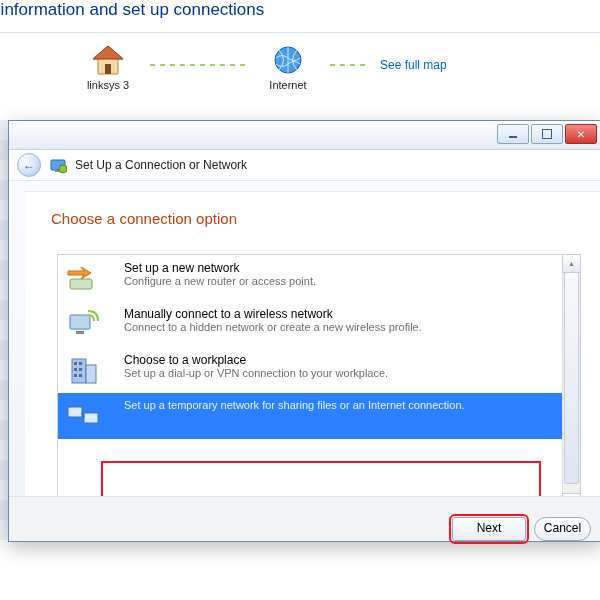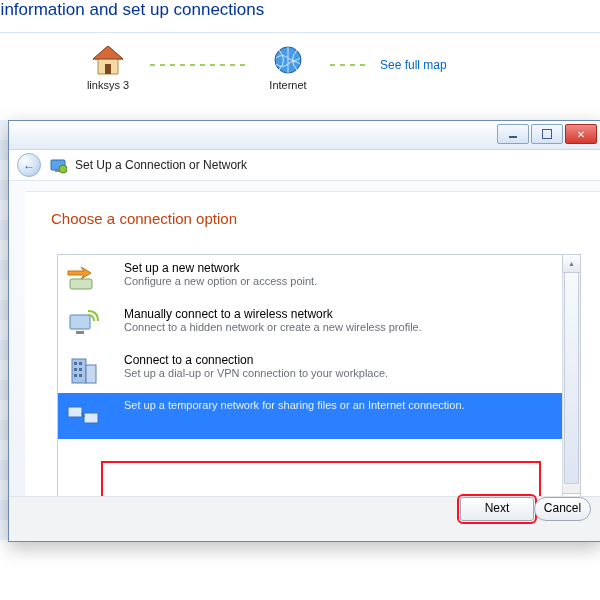--- a/index.html
+++ b/index.html
@@ -36,21 +36,21 @@
   .scrollbtn.bot{position:absolute;bottom:0;left:0;right:0}
   .scrollthumb{position:absolute;left:1px;right:1px;top:17px;height:210px;background:linear-gradient(#f7f9fc,#dde5f1);border:1px solid #c4cdd9;border-radius:2px}
   .opt{display:flex;align-items:flex-start;gap:24px;padding:6px 8px}
   .opt.selected{background:#2b80ff;color:#fff}
   .opt .ic{width:34px;height:34px;flex:none}
   .opt .t1{font-size:12px;font-weight:400}
   .opt .t2{font-size:11px;color:#6a6f78}
   .opt.selected .t2{color:#e6f0ff}
   .sel-outline{position:absolute;border:2px solid #ff1020;pointer-events:none}
 
-  .btnrow{position:absolute;left:0;right:0;bottom:0;height:44px;background:#f2f3f5;border-top:1px solid #dfe3ea;display:flex;justify-content:flex-end;align-items:flex-start;padding-right:10px;gap:0}
+  .btnrow{position:absolute;left:0;right:0;bottom:0;height:44px;background:#f2f3f5;border-top:1px solid #dfe3ea;display:flex;justify-content:flex-end;align-items:flex-end;padding-right:10px;gap:8px}
   .btn{min-width:72px;height:22px;line-height:20px;text-align:center;background:linear-gradient(#fefefe,#e9edf3);border:1px solid #9ea9b8;border-radius:3px;font-size:12px}
   .btn.cancel{border-radius:12px}
   .red-outline{outline:2px solid #ff1020;outline-offset:1px}
 
   
   .leftedge{position:absolute;left:0;top:120px;width:8px;height:420px;background:repeating-linear-gradient(180deg,#eef3fb 0 20px,#e3eaf6 20px 40px);border-right:1px solid #cdd9ea}
 </style>
 </head>
 <body>
 
@@ -103,21 +103,21 @@
     <div class="option-frame">
       <div class="option-list">
 
         <div class="opt">
           <svg class="ic" viewBox="0 0 34 34">
               <rect x="4" y="18" width="22" height="10" rx="2" fill="#cfe3c1" stroke="#7aa95c"></rect>
               <path d="M2 10h16l-3-4 10 6-10 6 3-4H2z" fill="#f39c2b" stroke="#c4711a"></path>
             </svg>
           <div>
               <div class="t1">Set up a new network</div>
-              <div class="t2">Configure a new option or access point.</div>
+              <div class="t2">Configure a new router or access point.</div>
             </div>
         </div>
 
         <div class="opt">
           <svg class="ic" viewBox="0 0 34 34">
               <rect x="4" y="8" width="20" height="14" rx="1" fill="#bcd5ef" stroke="#5a86b9"></rect>
               <rect x="10" y="24" width="8" height="3" fill="#888"></rect>
               <path d="M22 8q6 0 6 6" stroke="#8cc63f" fill="none" stroke-width="2"></path>
               <path d="M22 4q10 0 10 10" stroke="#8cc63f" fill="none" stroke-width="2"></path>
             </svg>
@@ -134,21 +134,21 @@
               <g fill="#4a6fa0">
                 <rect x="8" y="9" width="3" height="3"></rect>
                 <rect x="13" y="9" width="3" height="3"></rect>
                 <rect x="8" y="15" width="3" height="3"></rect>
                 <rect x="13" y="15" width="3" height="3"></rect>
                 <rect x="8" y="21" width="3" height="3"></rect>
                 <rect x="13" y="21" width="3" height="3"></rect>
               </g>
             </svg>
           <div>
-              <div class="t1">Connect to a connection</div>
+              <div class="t1">Choose to a workplace</div>
               <div class="t2">Set up a dial-up or VPN connection to your workplace.</div>
             </div>
         </div>
 
 
         <div class="opt selected">
           <svg class="ic" viewBox="0 0 34 34">
               <rect x="2" y="8" width="14" height="10" fill="#dceaff" stroke="#3a6fb8"></rect>
               <rect x="18" y="14" width="14" height="10" fill="#dceaff" stroke="#3a6fb8"></rect>
               <line x1="16" y1="14" x2="18" y2="18" stroke="#3a6fb8" stroke-width="2"></line>

